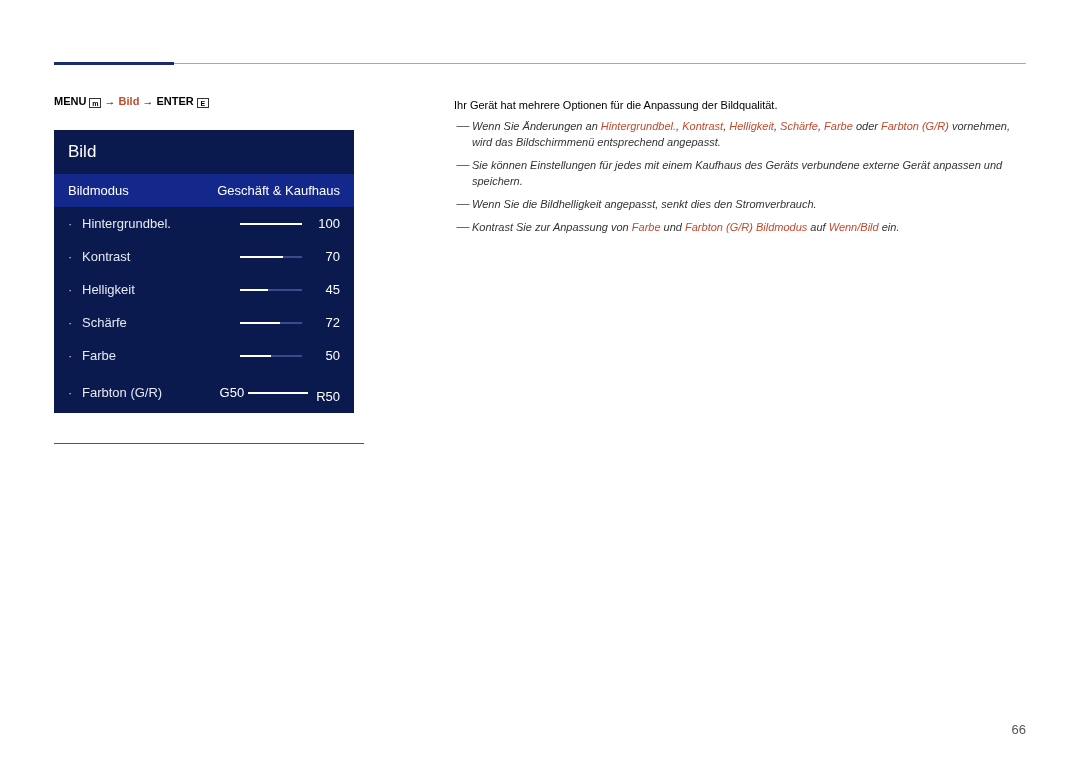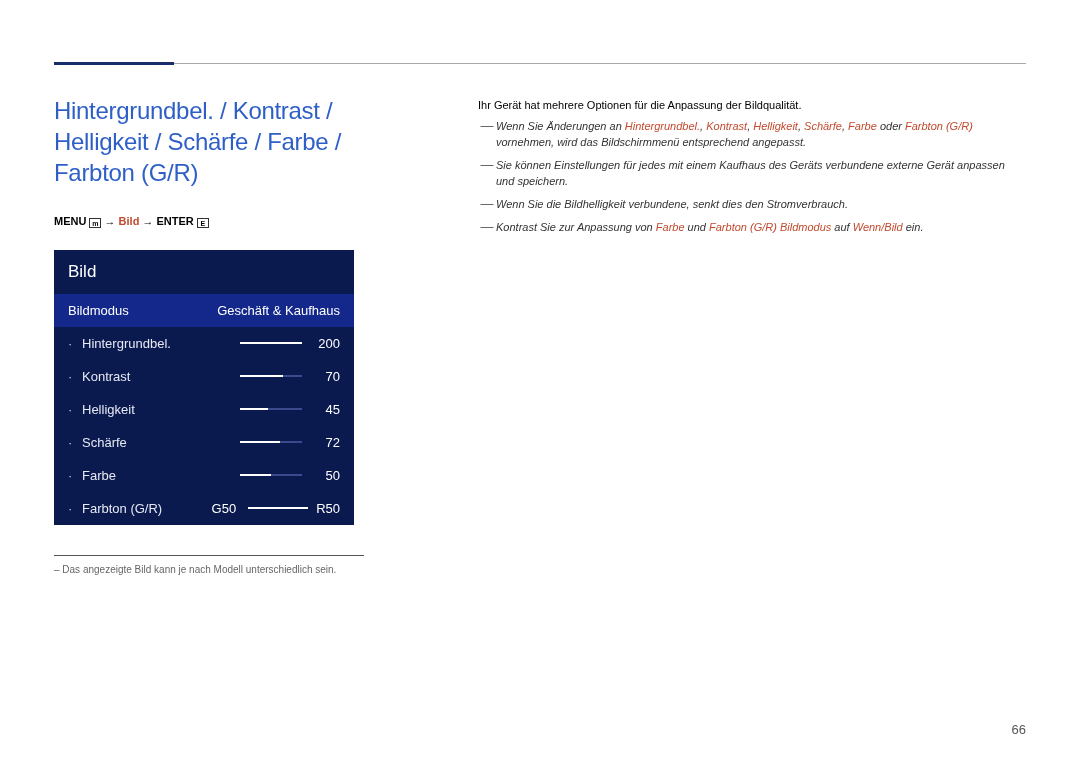--- a/index.html
+++ b/index.html
@@ -89,39 +89,39 @@
     height: 2px;
     background: #3a4a8c;
     position: relative;
     margin-right: 10px;
   }
   .panel-row .slider .fill {
     position: absolute; left: 0; top: 0; bottom: 0;
     background: #fff;
   }
   .panel-row .value { width: 28px; text-align: right; color: #fff; }
-  .panel-row-farbton .g-label { margin-right: 8px; }
+  .panel-row-farbton .g-label { margin-right: 0; }
   .panel-row-farbton .farbton-bar {
     width: 60px; height: 2px; background: #fff; margin: 0 4px;
   }
-  .panel-row-farbton .r-label { margin-left: 4px; }
+  .panel-row-farbton .r-label { margin-left: 4px; margin-top: 8px; }
   .footnote-rule {
     width: 310px;
     border-top: 1px solid #555;
     margin-top: 30px;
     margin-bottom: 8px;
   }
   .footnote {
     font-size: 10px;
     color: #666;
   }
 
   .right-col {
     position: absolute;
-    left: 478px;
+    left: 454px;
     top: 99px;
     right: 54px;
   }
   .intro {
     font-size: 11px;
     color: #000;
     margin-bottom: 8px;
   }
   .note {
     display: flex;
@@ -149,21 +149,20 @@
     color: #555;
   }
 </style>
 </head>
 <body>
 
 <div class="page-top-rule"></div>
 <div class="page-top-line"></div>
 
 <div class="left-col">
-  <h1 class="heading">Hintergrundbel. / Kontrast / Helligkeit / Schärfe / Farbe / Farbton (G/R)</h1>
 
   <div class="menu-path">
     <span>MENU</span>
     <span class="icon">m</span>
     <span> → </span>
     <span class="accent">Bild</span>
     <span> → </span>
     <span>ENTER</span>
     <span class="icon">E</span>
   </div>
@@ -174,21 +173,21 @@
       <span>Bildmodus</span>
       <span>Geschäft &amp; Kaufhaus</span>
     </div>
 
     <div class="panel-row">
       <span class="dot">·</span>
       <span class="label">Hintergrundbel.</span>
       <span class="slider">
           <span class="fill" style="width:100%"></span>
         </span>
-      <span class="value">200</span>
+      <span class="value">100</span>
     </div>
     <div class="panel-row">
       <span class="dot">·</span>
       <span class="label">Kontrast</span>
       <span class="slider">
           <span class="fill" style="width:70%"></span>
         </span>
       <span class="value">70</span>
     </div>
     <div class="panel-row">
@@ -218,41 +217,40 @@
     <div class="panel-row panel-row-farbton">
       <span class="dot">·</span>
       <span class="label">Farbton (G/R)</span>
       <span class="g-label">G50</span>
       <span class="farbton-bar"></span>
       <span class="r-label">R50</span>
     </div>
   </div>
 
   <div class="footnote-rule"></div>
-  <div class="footnote">– Das angezeigte Bild kann je nach Modell unterschiedlich sein.</div>
 </div>
 
 <div class="right-col">
   <p class="intro">Ihr Gerät hat mehrere Optionen für die Anpassung der Bildqualität.</p>
 
   <div class="note">
     <span class="dash">―</span>
     <span class="text">
       <span>Wenn Sie Änderungen an </span><span class="term">Hintergrundbel.</span><span>, </span><span class="term">Kontrast</span><span>, </span><span class="term">Helligkeit</span><span>, </span><span class="term">Schärfe</span><span>, </span><span class="term">Farbe</span><span> oder </span><span class="term">Farbton (G/R)</span><span> vornehmen, wird das Bildschirmmenü entsprechend angepasst.</span>
     </span>
   </div>
 
   <div class="note">
     <span class="dash">―</span>
     <span class="text">Sie können Einstellungen für jedes mit einem Kaufhaus des Geräts verbundene externe Gerät anpassen und speichern.</span>
   </div>
 
   <div class="note">
     <span class="dash">―</span>
-    <span class="text">Wenn Sie die Bildhelligkeit verbundene, senkt dies den Stromverbrauch.</span>
+    <span class="text">Wenn Sie die Bildhelligkeit angepasst, senkt dies den Stromverbrauch.</span>
   </div>
 
   <div class="note">
     <span class="dash">―</span>
     <span class="text">
       <span>Kontrast Sie zur Anpassung von </span><span class="term">Farbe</span><span> und </span><span class="term">Farbton (G/R)</span><span> </span><span class="term">Bildmodus</span><span> auf </span><span class="term">Wenn/Bild</span><span> ein.</span>
     </span>
   </div>
 </div>
 

